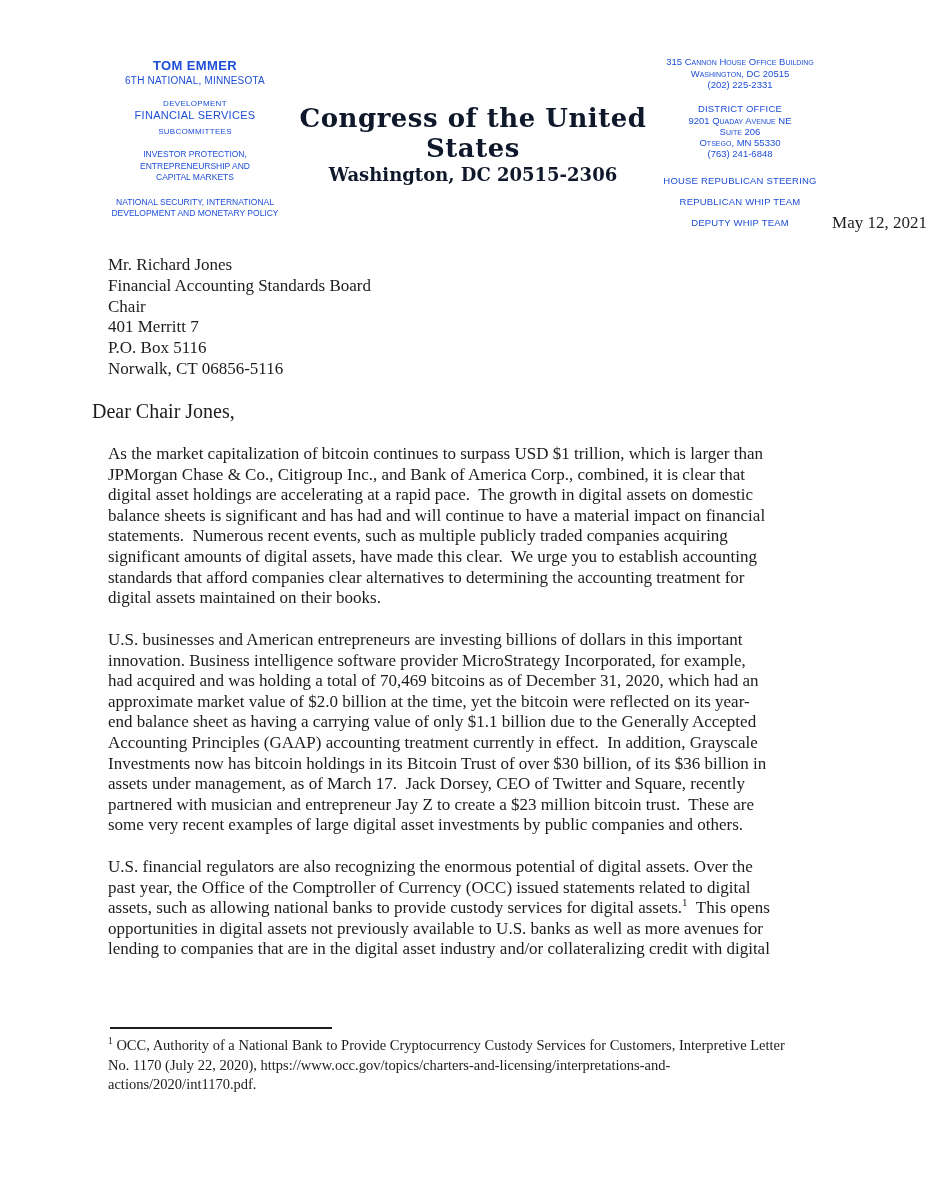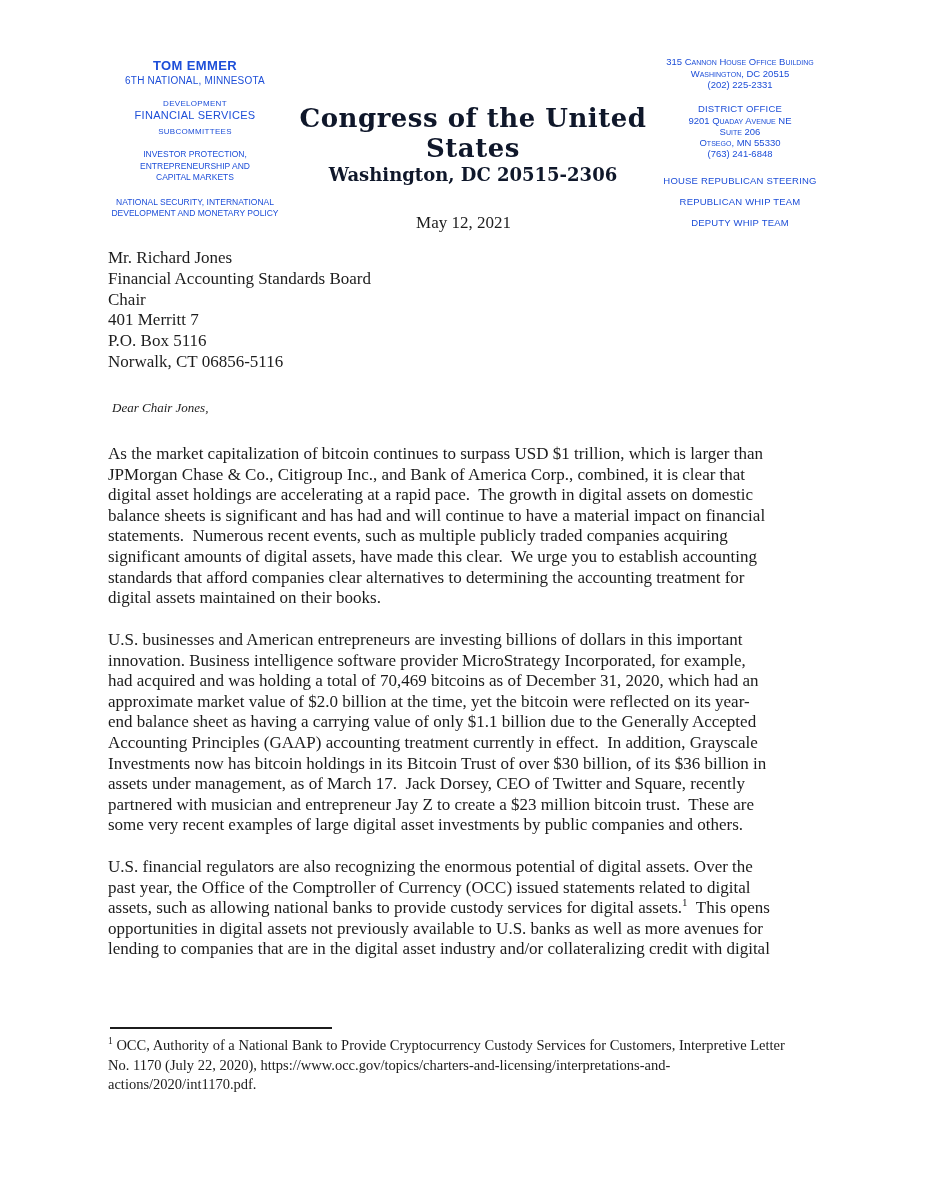--- a/index.html
+++ b/index.html
@@ -45,33 +45,32 @@
     font-weight: bold;
   }
   .lh-center .line1 { font-size: 26px; line-height: 30px; letter-spacing: 0.5px; }
   .lh-center .line2 { font-size: 18px; line-height: 24px; margin-top: 2px; }
   .lh-center .line3 { font-size: 18px; line-height: 24px; }
 
   
   .date {
     position: absolute;
     left: 0; top: 213px; width: 927px;
-    text-align: center;
+    text-align: right;
     font-size: 17px;
   }
   .recipient {
     position: absolute;
-    left: 108px; top: 248px;
+    left: 108px; top: 255px;
     font-size: 17px; line-height: 20.8px;
   }
   .salutation {
     position: absolute;
-    left: 112px; top: 400px;
-    font-size: 13px;
-    font-style: italic;
+    left: 92px; top: 400px;
+    font-size: 20px;
   }
   .para {
     position: absolute;
     left: 108px; width: 760px;
     font-size: 17px; line-height: 20.6px;
     white-space: pre-wrap;
   }
   .para1 { top: 444px; }
   .para2 { top: 630px; }
   .para3 { top: 857px; }

